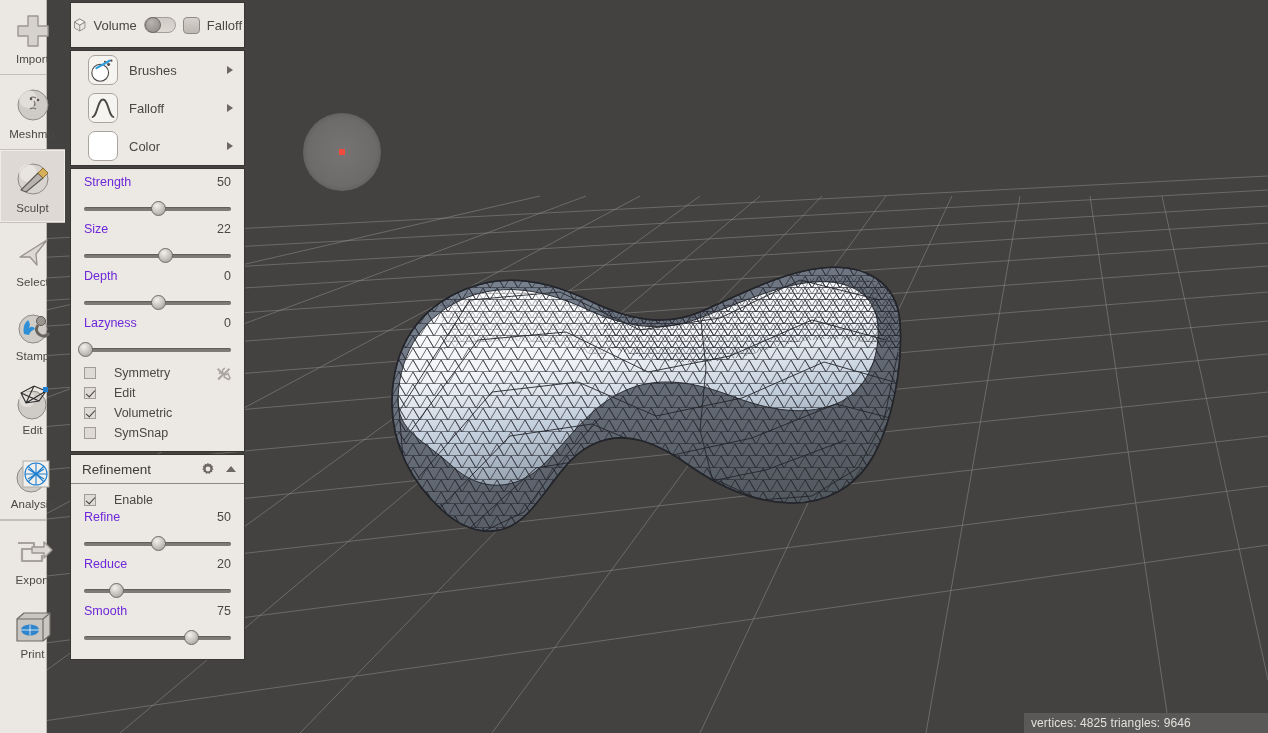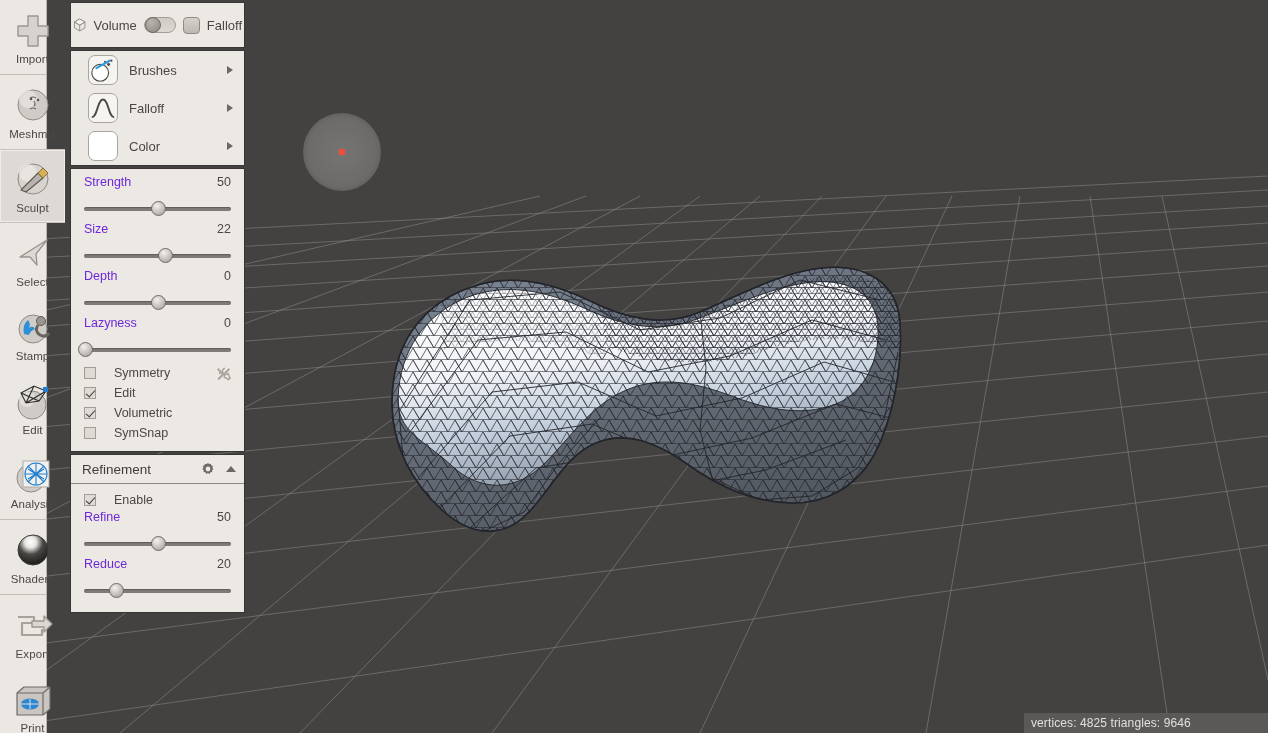--- a/index.html
+++ b/index.html
@@ -342,34 +342,20 @@
         <rect x="11" y="6" width="26" height="26" fill="#f2f0ed" stroke="#b0aba5" stroke-width="1"></rect>
         <g stroke="#1f7fd0" stroke-width="1.1" fill="none">
           <circle cx="24" cy="19" r="11"></circle>
           <path d="M13 19 h22 M24 8 v22 M16 11 L32 27 M32 11 L16 27 M16 14 L32 24 M16 24 L32 14"></path>
         </g>
       </svg>
       <div class="rail-label">Analysis</div>
     </div>
     <div class="rail-sep"></div>
 
-    <div class="rail-item">
-      <svg class="rail-icon" viewBox="0 0 42 42">
-        <defs>
-          <radialGradient id="shg" cx="0.42" cy="0.24" r="0.85">
-            <stop offset="0%" stop-color="#ffffff"></stop>
-            <stop offset="22%" stop-color="#e8e6e3"></stop>
-            <stop offset="48%" stop-color="#4a4744"></stop>
-            <stop offset="100%" stop-color="#111111"></stop>
-          </radialGradient>
-        </defs>
-        <circle cx="21" cy="20" r="15" fill="url(#shg)" stroke="#3c3936" stroke-width="1"></circle>
-      </svg>
-      <div class="rail-label">Shaders</div>
-    </div>
     <div class="rail-sep"></div>
 
     <div class="rail-item">
       <svg class="rail-icon" viewBox="0 0 42 42">
         <path d="M6 12 h16 v6 h-12 v12 h20 v-6" fill="none" stroke="#a7a29c" stroke-width="2.2" stroke-linejoin="round"></path>
         <path d="M20 16 h12 v-5 l8 8 l-8 8 v-5 h-12 z" fill="#dbd7d2" stroke="#9c9791" stroke-width="1.4" stroke-linejoin="round"></path>
       </svg>
       <div class="rail-label">Export</div>
     </div>
 
@@ -537,17 +523,27 @@
           <div class="slider-top">
             <span class="slider-name">Reduce</span>
             <span class="slider-val">20</span>
           </div>
           <div class="track">
             <div class="track-line"></div>
             <div class="knob-c" style="left:22%"></div>
           </div>
         </div>
 
+        <div class="slider-row">
+          <div class="slider-top">
+            <span class="slider-name">Smooth</span>
+            <span class="slider-val">75</span>
+          </div>
+          <div class="track">
+            <div class="track-line"></div>
+            <div class="knob-c" style="left:73%"></div>
+          </div>
+        </div>
       </div>
     </div>
 
   </div>
 </div>
 
 </body></html>

